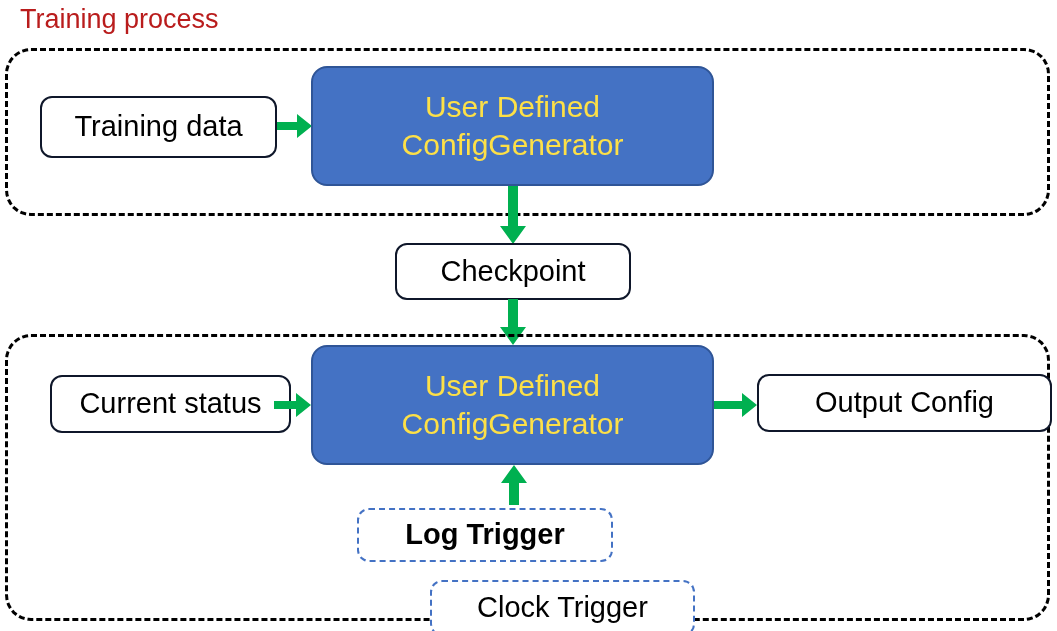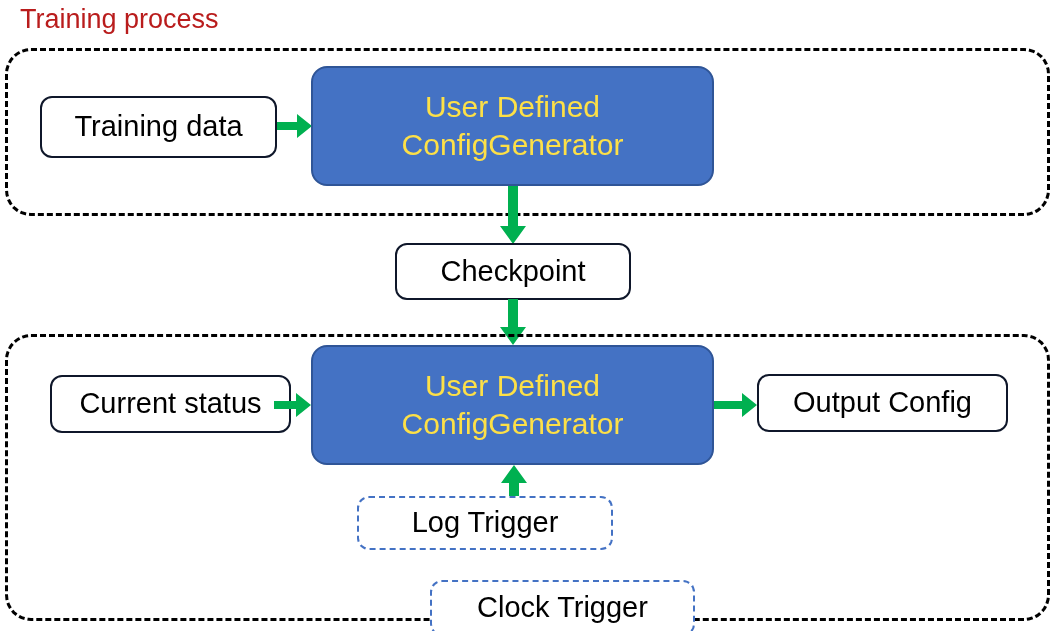--- a/index.html
+++ b/index.html
@@ -141,25 +141,25 @@
     <span>User Defined</span>
     <span>ConfigGenerator</span>
   </div>
 
   <div class="arrow" style="left:714px; top:390px; width:44px; height:30px;">
     <svg width="44" height="30" viewBox="0 0 44 30">
       <path d="M0 11 L28 11 L28 3 L43 15 L28 27 L28 19 L0 19 Z" fill="#00B050"></path>
     </svg>
   </div>
 
-  <div class="node-box" style="left:757px; top:374px; width:251px; height:58px;">Output Config</div>
+  <div class="node-box" style="left:757px; top:374px; width:295px; height:58px;">Output Config</div>
 
   <div class="arrow" style="left:500px; top:465px; width:28px; height:40px;">
     <svg width="28" height="40" viewBox="0 0 28 40">
       <path d="M14 0 L27 18 L19 18 L19 40 L9 40 L9 18 L1 18 Z" fill="#00B050"></path>
     </svg>
   </div>
 
-  <div class="trigger-box" style="left:357px; top:496px; width:256px; height:54px; z-index:2;">Log Trigger</div>
+  <div class="trigger-box" style="left:357px; top:508px; width:256px; height:54px; z-index:2;font-weight:bold;">Log Trigger</div>
 
   <div class="trigger-box" style="left:430px; top:580px; width:265px; height:56px; z-index:3;">Clock Trigger</div>
 
 </div>
 
 </body></html>

